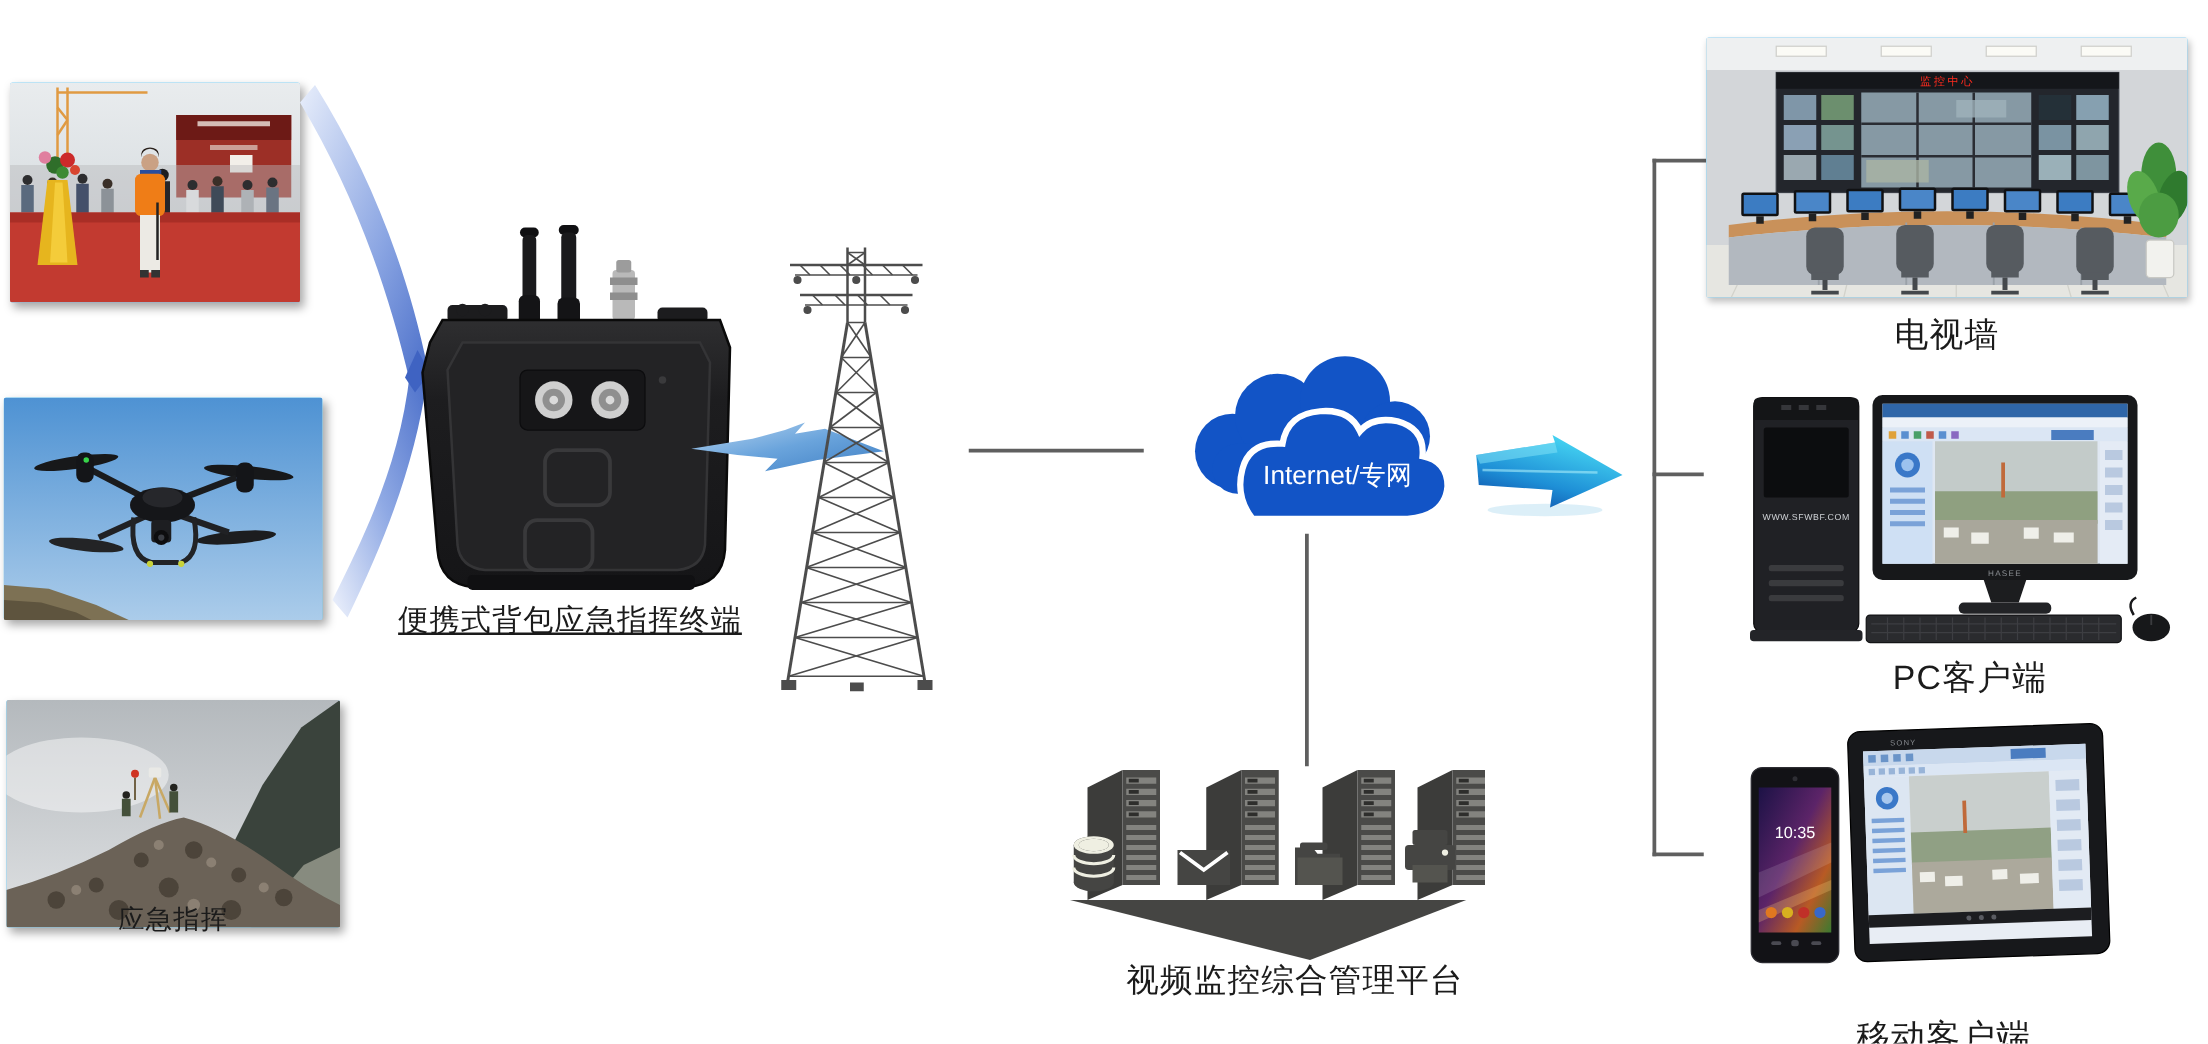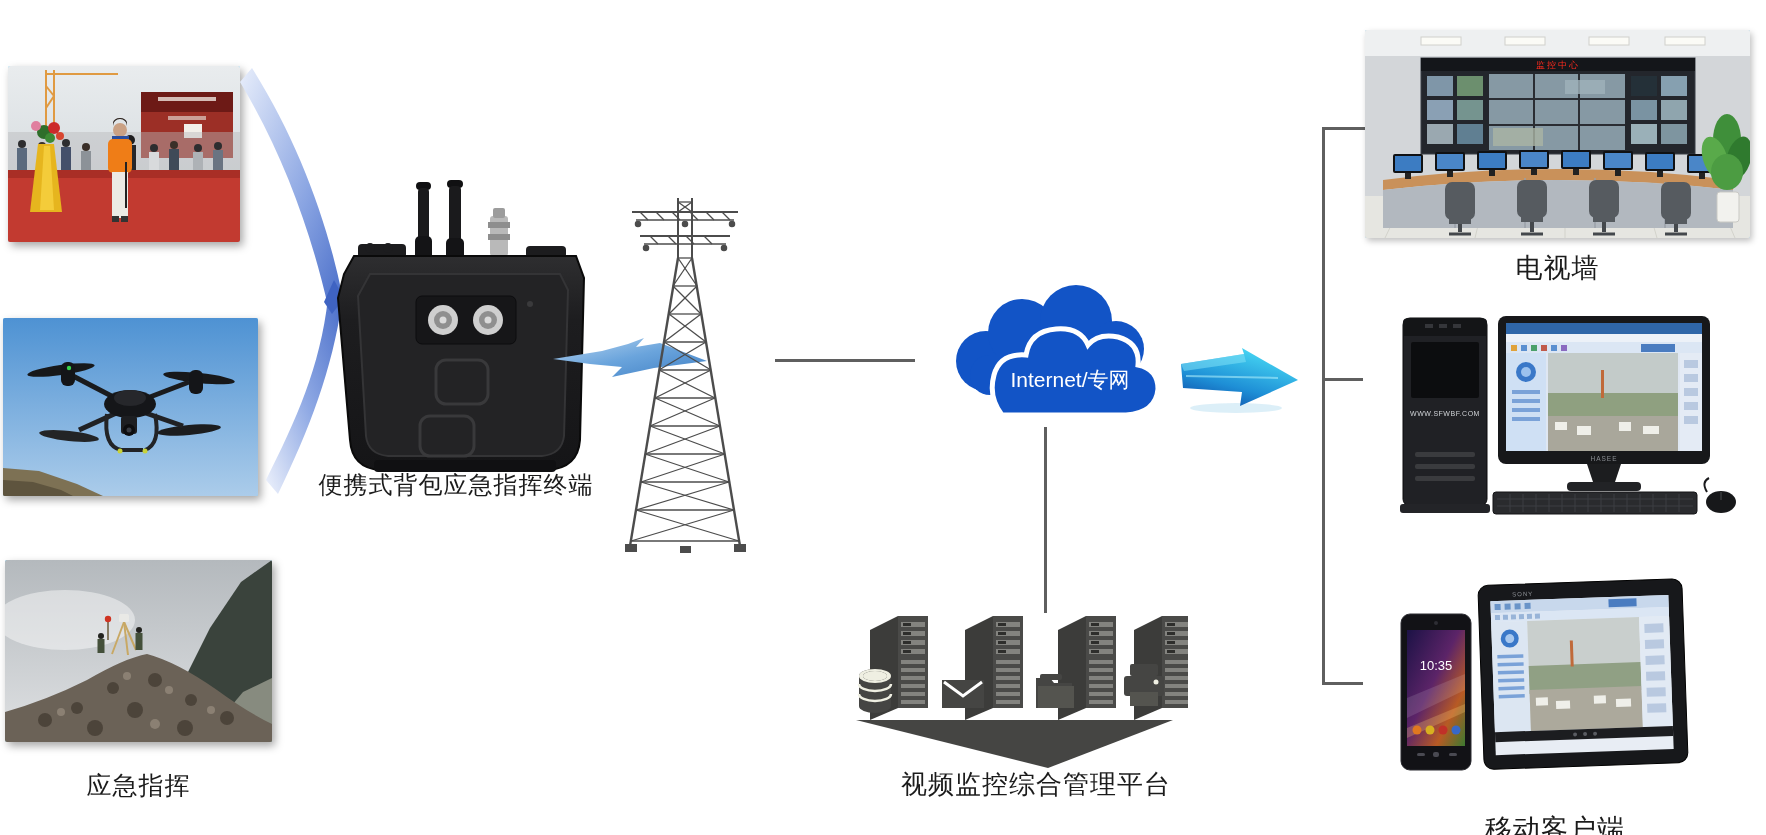--- a/index.html
+++ b/index.html
@@ -177,21 +177,21 @@
           <line x1="119" y1="62" x2="131" y2="90"></line>
         </g>
         <rect x="114" y="54" width="10" height="8" rx="1.5" fill="#e9e9e6"></rect>
         <circle cx="96" cy="76" r="3" fill="#23231f"></circle>
           <rect x="92.5" y="79" width="7" height="14" fill="#44503a"></rect>
         <circle cx="134" cy="70" r="3" fill="#23231f"></circle>
           <rect x="130.5" y="73" width="7" height="17" fill="#44503a"></rect>
       </g>
     </svg>
   </div>
-  <div class="caption" style="left:5px;top:772px;width:267px;font-size:25px;text-align:center;">应急指挥</div>
+  <div class="caption" style="left:5px;top:724px;width:267px;font-size:21px;text-align:center;">应急指挥</div>
 
   <svg class="abs" style="left:238px;top:66px;" width="118" height="432" viewBox="0 0 118 432">
     <defs>
       <linearGradient id="funTop" x1="0" y1="0" x2="1" y2="1">
         <stop offset="0" stop-color="#e8eefb"></stop>
           <stop offset="0.6" stop-color="#89a4e2"></stop>
         <stop offset="1" stop-color="#4a6ec9"></stop>
       </linearGradient>
       <linearGradient id="funBot" x1="1" y1="0" x2="0" y2="1">
         <stop offset="0" stop-color="#4a6ec9"></stop>
@@ -245,21 +245,21 @@
     <circle cx="113" cy="142" r="3.5" fill="#dadada"></circle>
     <circle cx="158" cy="142" r="15" fill="#cfcfcf"></circle>
       <circle cx="158" cy="142" r="9" fill="#8f8f8f"></circle>
     <circle cx="158" cy="142" r="3.5" fill="#dadada"></circle>
     <circle cx="200" cy="126" r="3" fill="#3a3a3c"></circle>
 
     <rect x="106" y="182" width="52" height="44" rx="10" fill="none" stroke="#39393b" stroke-width="3"></rect>
     <rect x="90" y="238" width="54" height="40" rx="10" fill="none" stroke="#39393b" stroke-width="3"></rect>
     <rect x="44" y="282" width="182" height="12" rx="4" fill="#101012"></rect>
   </svg>
-  <div class="caption" style="left:308px;top:472px;width:296px;font-size:24px;">便携式背包应急指挥终端</div>
+  <div class="caption" style="left:308px;top:484px;width:296px;font-size:24px;text-decoration:underline;">便携式背包应急指挥终端</div>
 
   <svg class="abs" style="left:550px;top:330px;" width="165" height="55" viewBox="0 0 165 55">
     <defs>
       <linearGradient id="boltG" x1="0" y1="0" x2="1" y2="1">
         <stop offset="0" stop-color="#b8d5f0"></stop>
           <stop offset="0.5" stop-color="#6aa4dc"></stop>
         <stop offset="1" stop-color="#3f7fc4"></stop>
       </linearGradient>
     </defs>
     <polygon points="3,29 52,21 78,14 94,8 86,17 110,13 157,31 104,38 76,44 62,47 72,37 40,34" fill="url(#boltG)"></polygon>
@@ -604,20 +604,21 @@
           <line x1="284" y1="184" x2="284" y2="202"></line>
       </g>
     </g>
 
     <g>
       <path d="M312,182 Q306,172 314,168" fill="none" stroke="#1a1a1c" stroke-width="2"></path>
       <ellipse cx="326" cy="192" rx="15" ry="11" fill="#17181a"></ellipse>
       <line x1="326" y1="182" x2="326" y2="190" stroke="#3a3b3e" stroke-width="1.5"></line>
     </g>
   </svg>
+  <div class="caption" style="left:1400px;top:528px;width:352px;font-size:27px;">PC客户端</div>
 
   <svg class="abs" style="left:1393px;top:578px;" width="300" height="198" viewBox="0 0 300 198">
     <defs>
       <linearGradient id="phoneWall" x1="0" y1="0" x2="1" y2="1">
         <stop offset="0" stop-color="#1c1246"></stop>
           <stop offset="0.45" stop-color="#5c2468"></stop>
         <stop offset="0.75" stop-color="#b85a24"></stop>
           <stop offset="1" stop-color="#3c7a30"></stop>
       </linearGradient>
     </defs>

